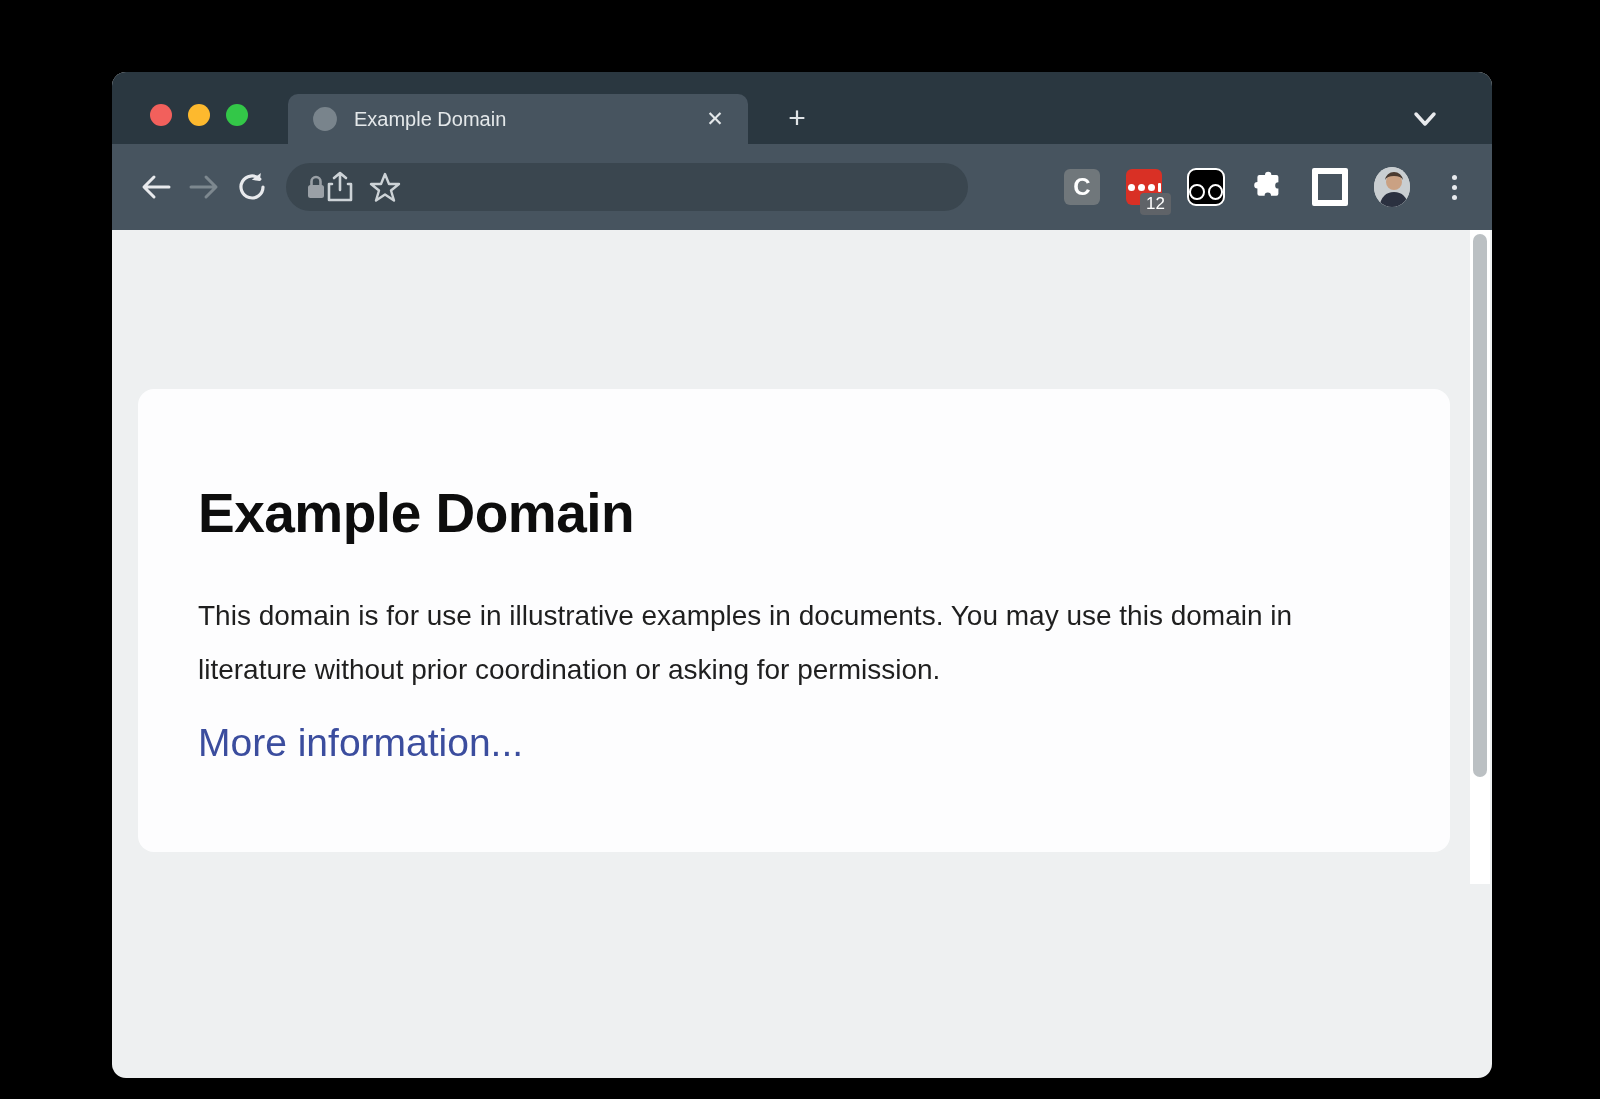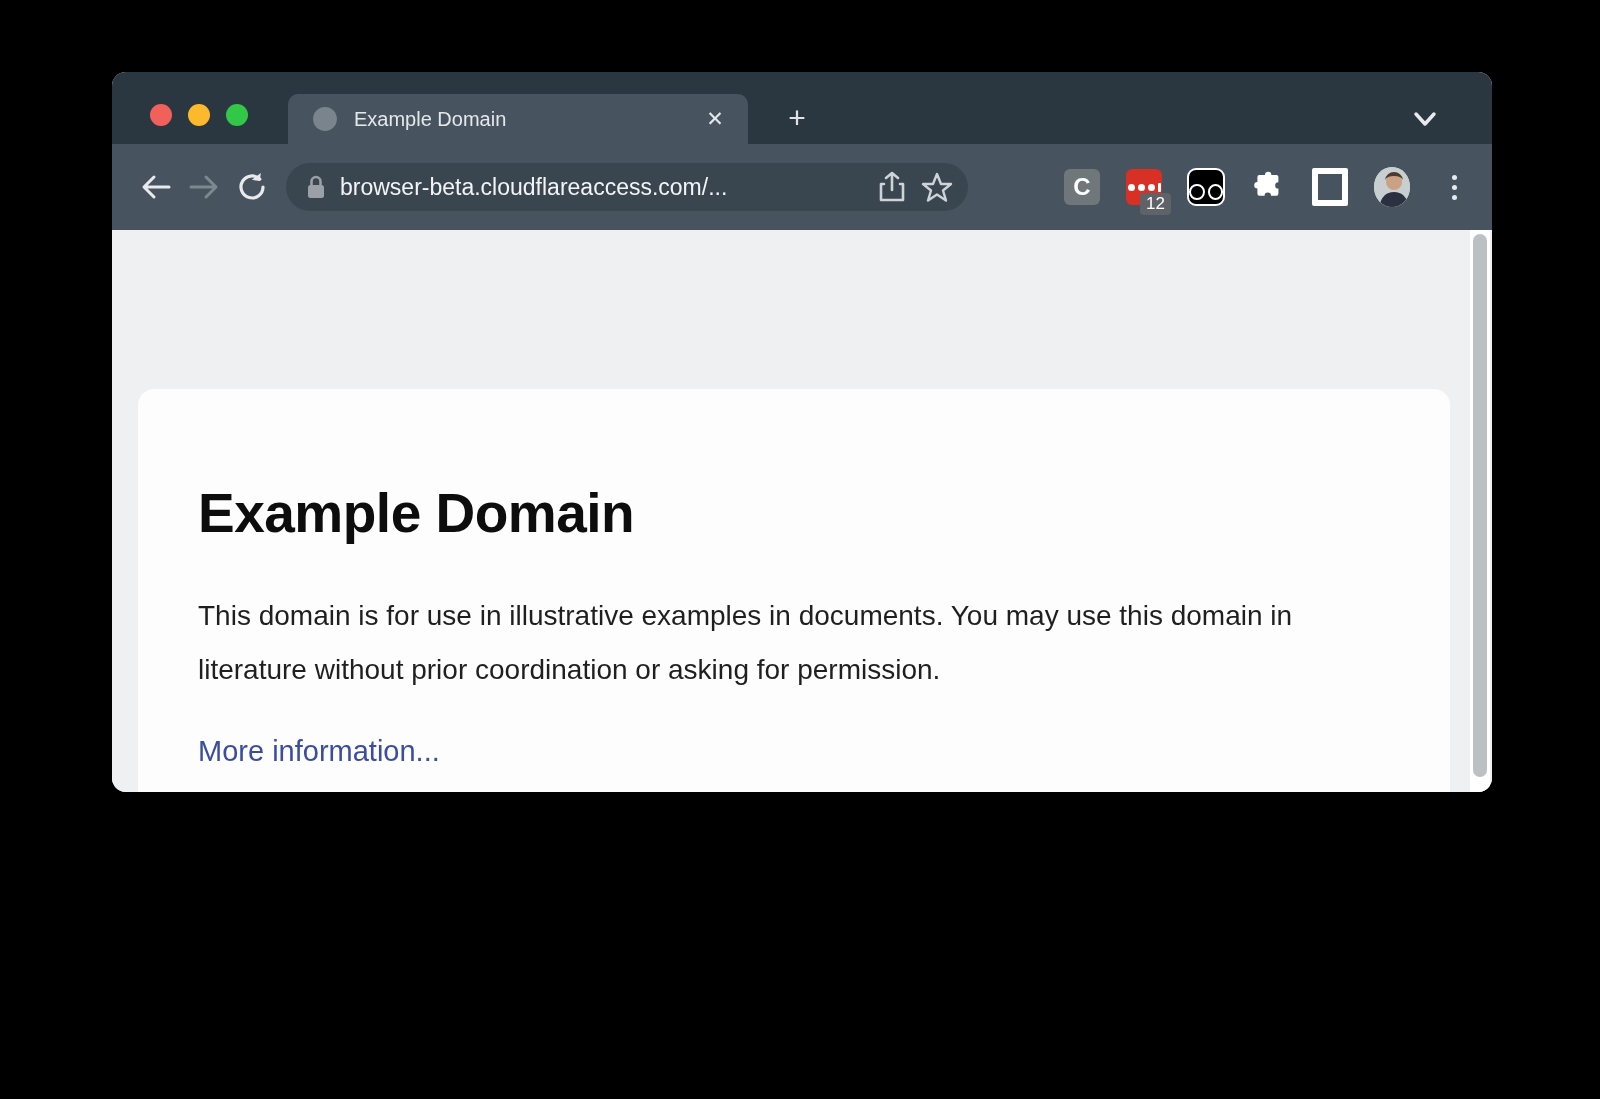--- a/index.html
+++ b/index.html
@@ -1,17 +1,17 @@
 <!DOCTYPE html>
 <html><head>
 <meta charset="utf-8">
 <style>
   html,body{margin:0;padding:0;background:#000;width:1600px;height:1099px;overflow:hidden;
     font-family:"Liberation Sans","DejaVu Sans",sans-serif;}
-  .window{position:absolute;left:112px;top:72px;width:1380px;height:720px;border-radius:14px;
+  .window{position:absolute;left:112px;top:72px;width:1380px;height:1006px;border-radius:14px;
     overflow:hidden;background:#eef0f1;}
   
   .tabstrip{position:relative;height:72px;background:#2a3740;}
   .traffic{position:absolute;top:32px;left:38px;display:flex;gap:16px;}
   .light{width:22px;height:22px;border-radius:50%;}
   .light.red{background:#f2605c;}
   .light.yellow{background:#fdb92e;}
   .light.green{background:#33c748;}
   .tab{position:absolute;left:176px;top:22px;width:460px;height:50px;background:#47545f;
     border-radius:10px 10px 0 0;display:flex;align-items:center;padding:0 18px 0 24px;box-sizing:border-box;}
@@ -57,21 +57,21 @@
   .banner-input{position:absolute;left:206px;top:7px;width:970px;height:45px;background:#fff;
     border-radius:23px;display:flex;align-items:center;padding:0 20px;box-sizing:border-box;cursor:text;}
   .banner-url{color:#1b1e20;font-size:24px;flex:1 1 auto;white-space:nowrap;}
   .banner-minimize{color:#6b7177;font-size:22px;flex:0 0 auto;cursor:pointer;}
   
   .content{position:relative;height:654px;background:#eef0f1;}
   .card{position:absolute;left:26px;top:159px;width:1312px;height:463px;background:#fdfdfe;
     border-radius:16px;box-sizing:border-box;padding:0 60px;}
   .page-heading{margin:92px 0 0 0;font-size:55px;font-weight:700;color:#0d0d0d;letter-spacing:-0.5px;}
   .page-body{margin:44px 0 0 0;font-size:28px;line-height:54px;color:#1f1f1f;max-width:1160px;}
-  .page-link{display:inline-block;margin-top:38px;font-size:29px;color:#3b4d9e;text-decoration:none;cursor:pointer;}
+  .page-link{display:inline-block;margin-top:24px;font-size:39px;color:#3b4d9e;text-decoration:none;cursor:pointer;}
   .scroll-track{position:absolute;right:2px;top:0;width:20px;height:654px;background:#ffffff;}
   .scroll-thumb{position:absolute;left:3px;top:4px;width:14px;height:543px;background:#bbc0c3;border-radius:7px;cursor:pointer;}
 </style>
 </head>
 <body>
 
 <div class="window">
 
   <div class="tabstrip">
     <div class="traffic">
@@ -109,21 +109,20 @@
         <path d="M27 16 A11 11 0 1 1 23.8 8.2" fill="none" stroke="#e8eaed" stroke-width="3.2" stroke-linecap="round"></path>
         <path d="M24 2 L24 10 L16 10 Z" fill="#e8eaed" transform="rotate(8 24 8)"></path>
       </svg>
     </div>
 
     <div class="omnibox">
       <svg width="20" height="26" viewBox="0 0 20 26">
         <rect x="2" y="11" width="16" height="13" rx="2.5" fill="#9aa0a6"></rect>
         <path d="M5.5 11 V7.5 a4.5 4.5 0 0 1 9 0 V11" fill="none" stroke="#9aa0a6" stroke-width="2.6"></path>
       </svg>
-      <span class="omni-url">browser-beta.cloudflareaccess.com/...</span>
       <div class="omni-actions">
         <svg width="28" height="32" viewBox="0 0 28 32">
           <path d="M14 2 V19 M8 7 L14 2 L20 7" fill="none" stroke="#cdd3d7" stroke-width="2.6" stroke-linecap="round" stroke-linejoin="round"></path>
           <path d="M6 13 H3 V29 H25 V13 H22" fill="none" stroke="#cdd3d7" stroke-width="2.6" stroke-linecap="round" stroke-linejoin="round"></path>
         </svg>
         <svg width="34" height="32" viewBox="0 0 34 32">
           <path d="M17 3 L21 13 H31 L23 19.5 L26 29.5 L17 23.5 L8 29.5 L11 19.5 L3 13 H13 Z" fill="none" stroke="#cdd3d7" stroke-width="2.4" stroke-linejoin="round"></path>
         </svg>
       </div>
     </div>

